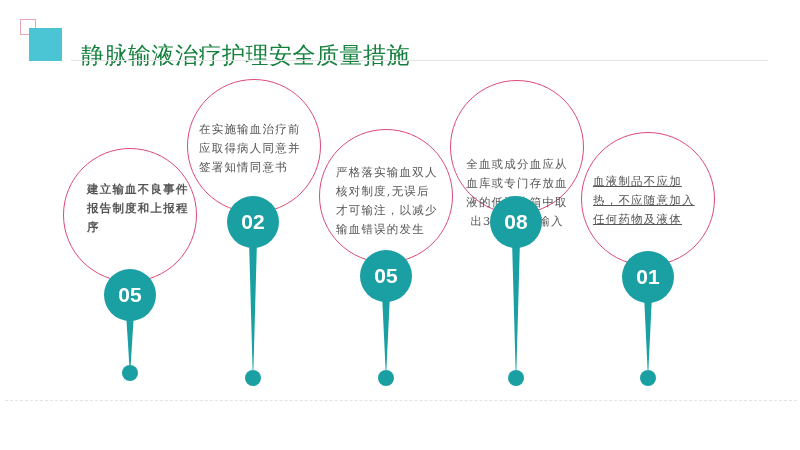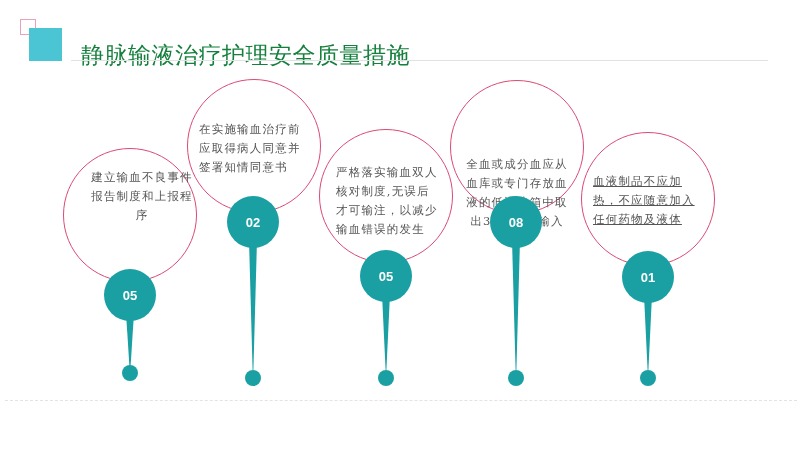--- a/index.html
+++ b/index.html
@@ -88,21 +88,21 @@
       height: 52px;
       border-radius: 50%;
       background: #1a9fa3;
       left: -26px;
       top: -26px;
       display: flex;
       align-items: center;
       justify-content: center;
       color: #ffffff;
       font-weight: bold;
-      font-size: 13px;
+      font-size: 21px;
       font-family: "Liberation Sans", "DejaVu Sans", sans-serif;
       z-index: 3;
     }
     .pin-needle {
       position: absolute;
       left: -4px;
       top: 18px;
       width: 8px;
       background: #1a9fa3;
       clip-path: polygon(0 0, 100% 0, 55% 100%, 45% 100%);
@@ -121,21 +121,21 @@
 </head>
 <body>
 
 <div class="deco-square-outline"></div>
 <div class="deco-square-fill"></div>
 
 <div class="title">静脉输液治疗护理安全质量措施</div>
 <div class="title-underline"></div>
 
 <div class="bubble" style="left:63px; top:148px;"></div>
-<div class="bubble-text" style="left:87px; top:168px; text-align:center;">建立输血不良事件报告制度和上报程序</div>
+<div class="bubble-text" style="left:87px; top:180px; text-align:left;font-weight:bold;">建立输血不良事件报告制度和上报程序</div>
 <div class="pin" style="left:130px; top:295px;">
   <div class="pin-needle" style="height:56px;"></div>
   <div class="pin-dot" style="top:70px;"></div>
   <div class="pin-head">05</div>
 </div>
 
 <div class="bubble" style="left:187px; top:79px;"></div>
 <div class="bubble-text" style="left:199px; top:120px; width:112px; text-align:left;">在实施输血治疗前应取得病人同意并签署知情同意书</div>
 <div class="pin" style="left:253px; top:222px;">
   <div class="pin-needle" style="height:130px;"></div>

